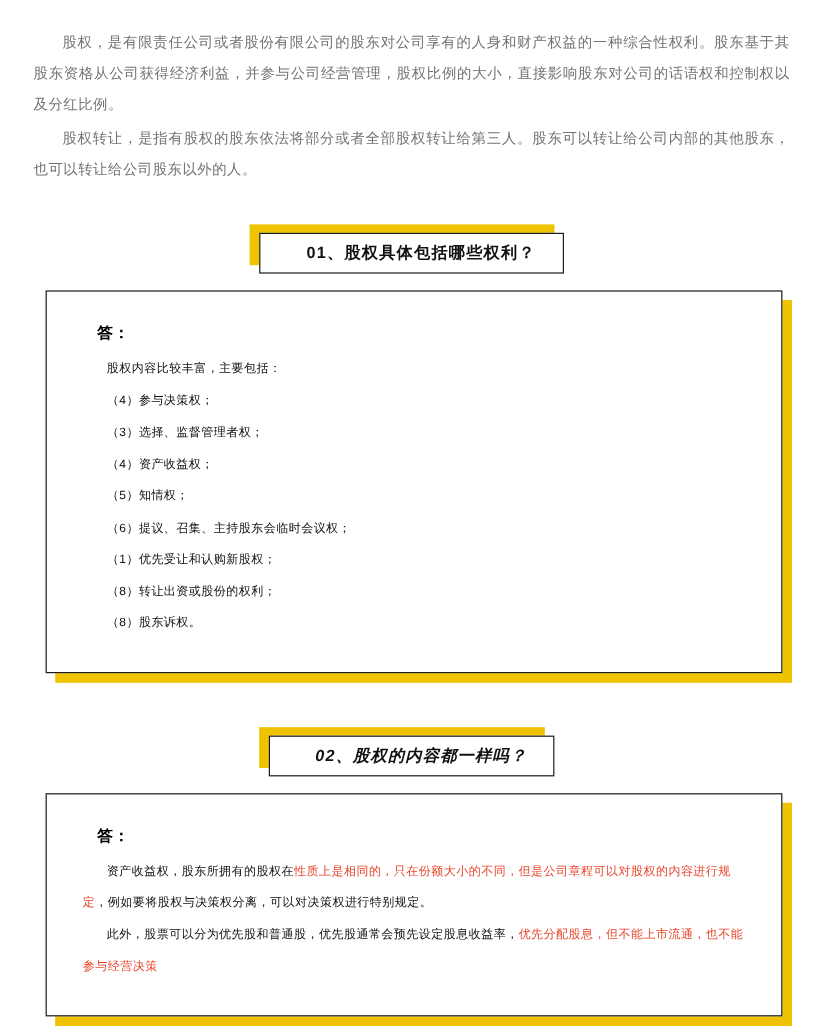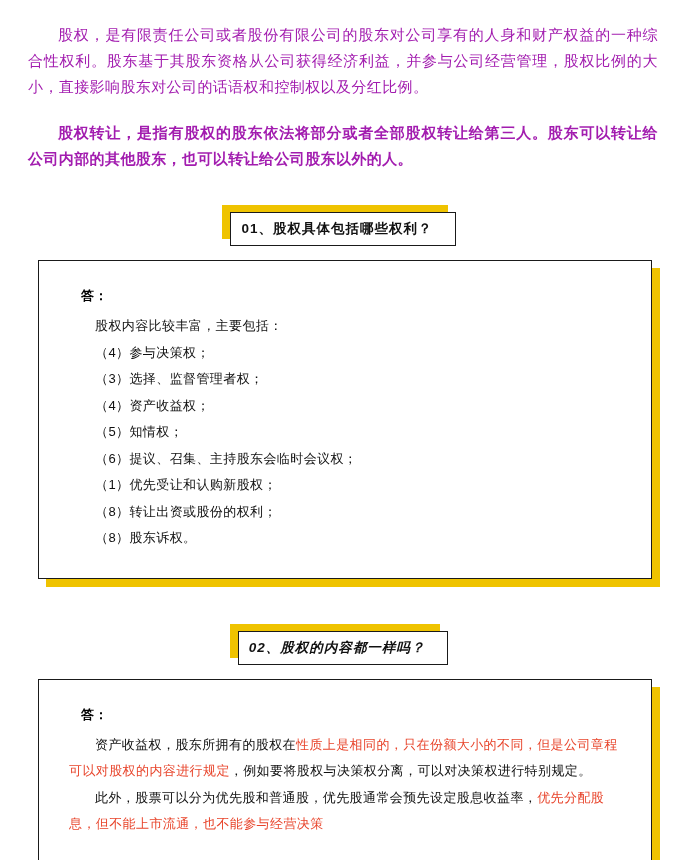--- a/index.html
+++ b/index.html
@@ -15,46 +15,45 @@
     overflow: hidden;
   }
   .page {
     position: relative;
     width: 686px;
     height: 860px;
     box-sizing: border-box;
     padding: 22px 28px 0 28px;
   }
   .para {
-    font-size: 15px;
+    font-size: 12px;
     line-height: 26px;
     text-align: justify;
     letter-spacing: 0.4px;
     text-indent: 2em;
     margin: 0 0 0 0;
-    color: #a21caf;
+    color: #737373;
   }
   .intro-block {
     margin-bottom: 6px;
   }
   .intro-block .para + .para {
-    margin-top: 20px;
-    font-weight: bold;
+    margin-top: 2px;
   }
   
   .heading-wrap {
     display: flex;
     justify-content: center;
     margin-top: 40px;
     margin-bottom: 14px;
   }
   .heading {
     position: relative;
     display: inline-block;
-    padding: 7px 22px 7px 10px;
+    padding: 7px 22px 7px 38px;
     border: 1.5px solid #1a1a1a;
     background: #ffffff;
     font-size: 13.5px;
     font-weight: bold;
     letter-spacing: 1px;
     color: #111111;
     z-index: 2;
   }
   .heading-outer {
     position: relative;
@@ -94,21 +93,21 @@
     box-sizing: border-box;
   }
   .ans-label {
     font-size: 13px;
     font-weight: bold;
     line-height: 26px;
     letter-spacing: 0.5px;
     margin: 0 0 4px 12px;
   }
   .card .body-line {
-    font-size: 13px;
+    font-size: 10px;
     line-height: 26.5px;
     letter-spacing: 0.4px;
     text-indent: 2em;
     margin: 0;
     color: #101010;
   }
   .hl {
     color: #e8452c;
   }
 </style>

